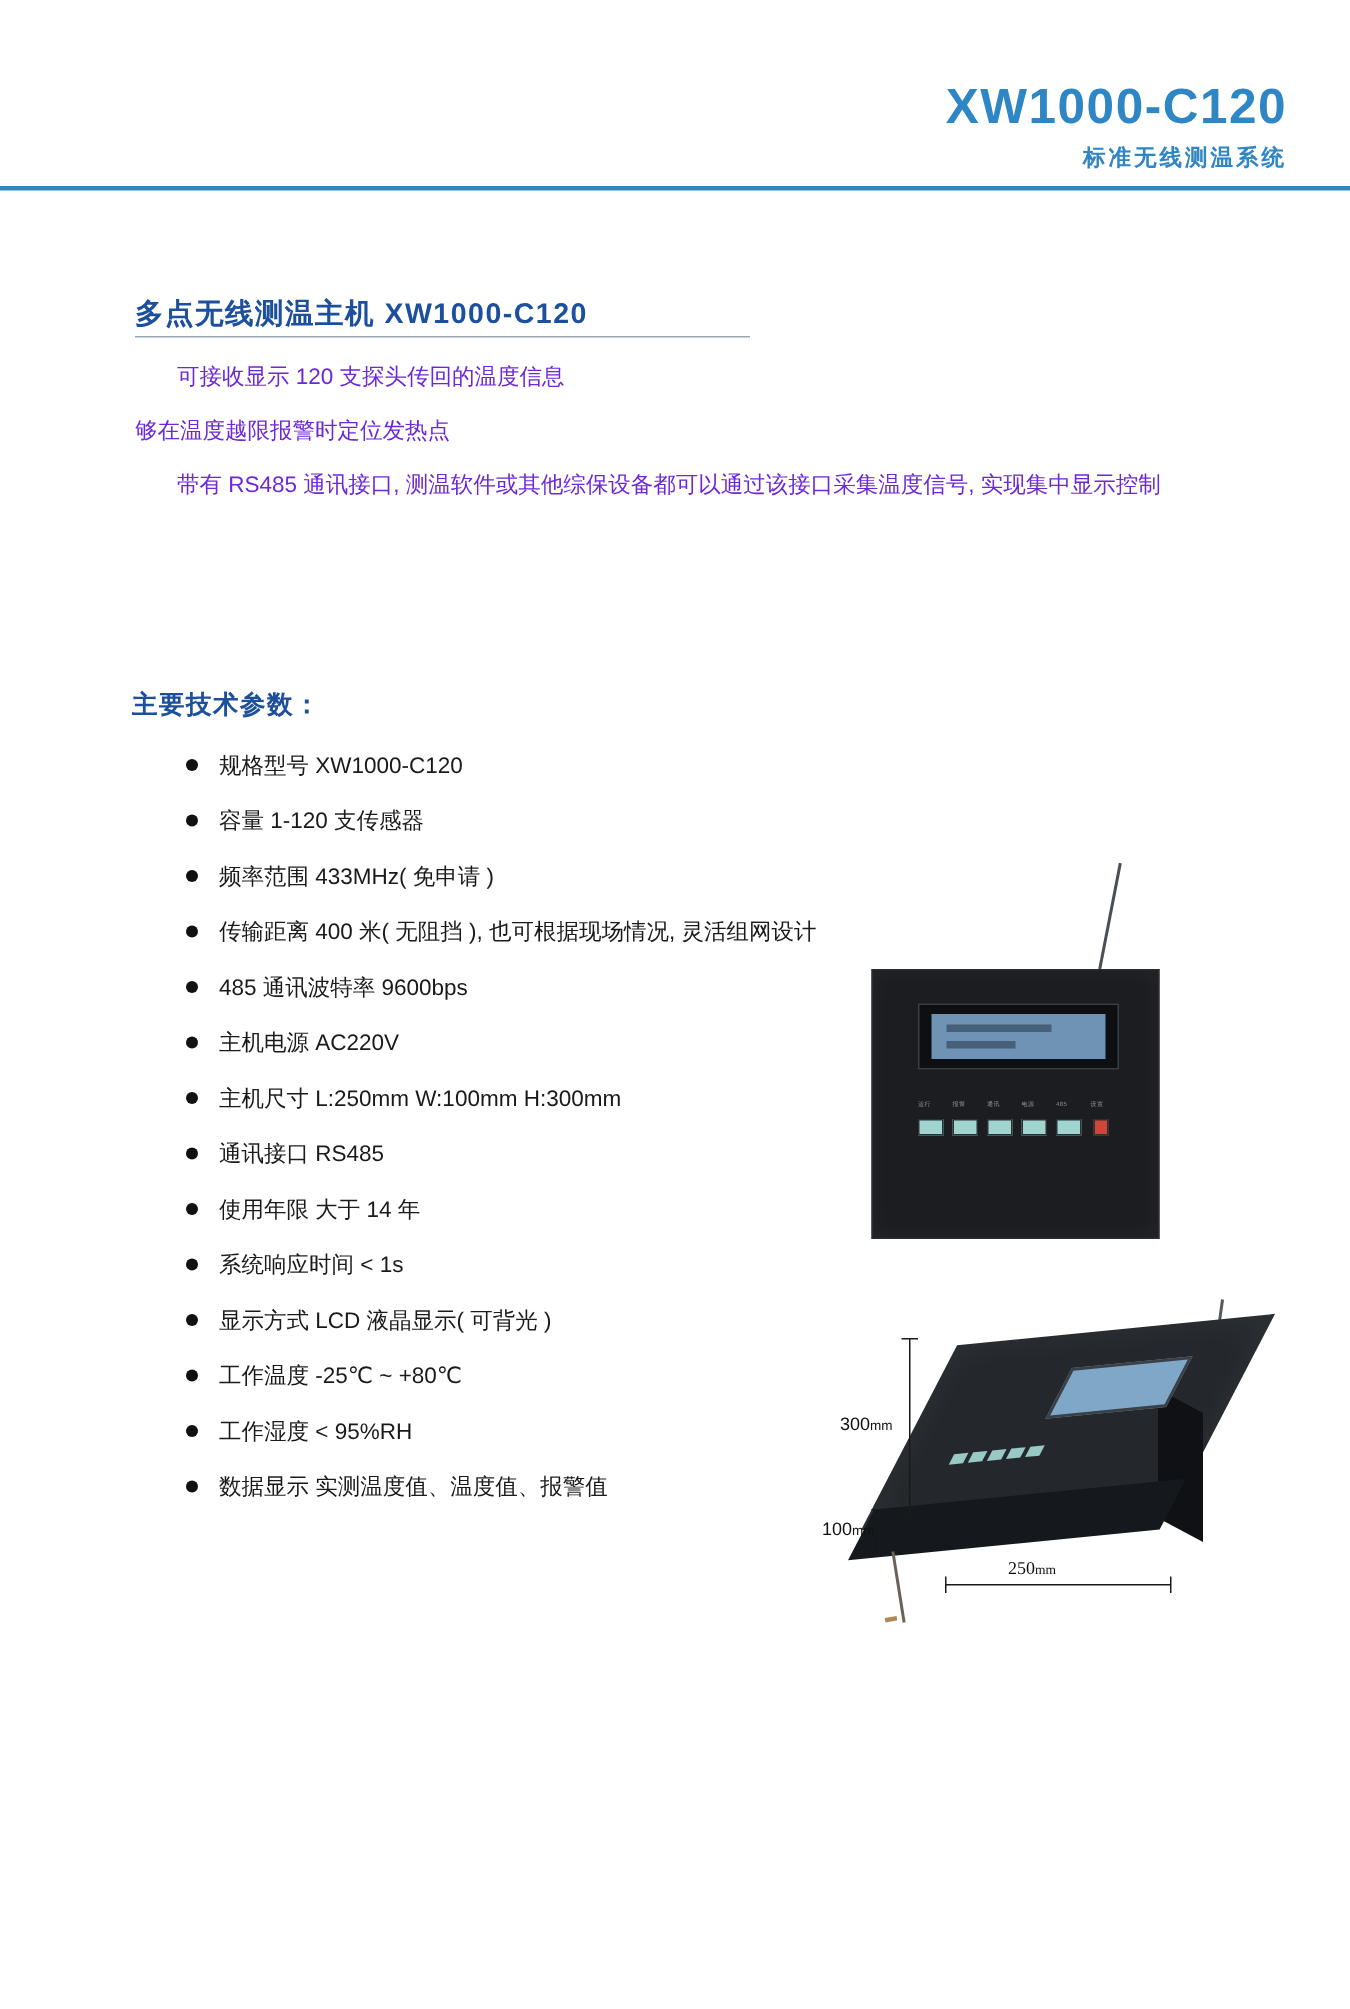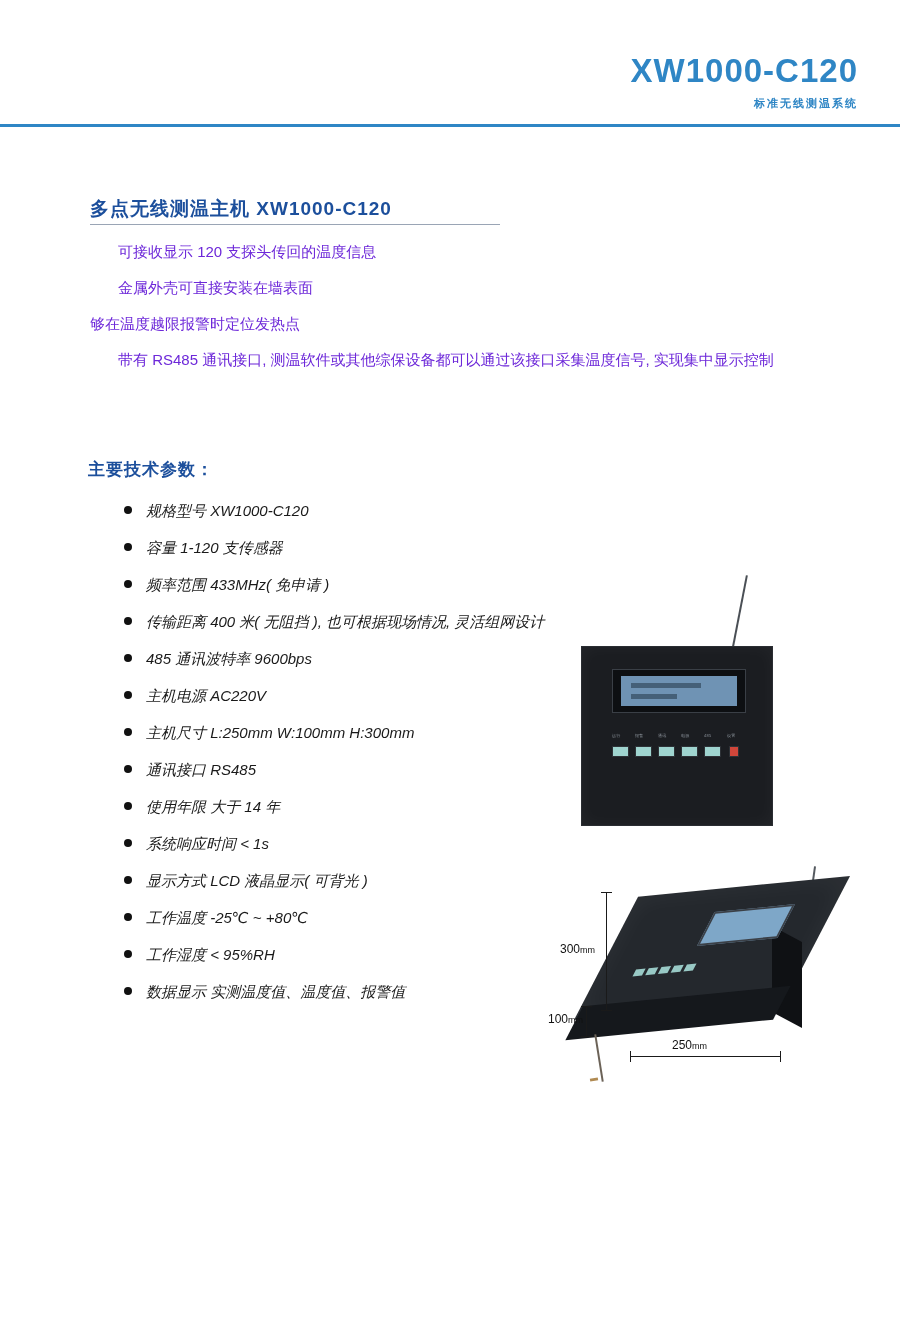--- a/index.html
+++ b/index.html
@@ -31,21 +31,21 @@
     font-size: 33px;
     letter-spacing: 1px;
     color: #2f86c5;
     font-weight: bold;
     white-space: nowrap;
   }
   .header-sub {
     position: absolute;
     right: 42px;
     top: 96px;
-    font-size: 11px;
+    font-size: 15px;
     letter-spacing: 2px;
     color: #2f86c5;
     font-weight: bold;
     white-space: nowrap;
   }
   .header-rule {
     position: absolute;
     left: 0;
     top: 124px;
     width: 900px;
@@ -113,21 +113,20 @@
     margin: 0;
     padding: 0;
   }
   .spec-list li {
     position: relative;
     padding-left: 22px;
     font-size: 15px;
     line-height: 37px;
     color: #1a1a1a;
     white-space: nowrap;
-    font-style: italic;
   }
   .spec-list li .dot {
     position: absolute;
     left: 0;
     top: 14px;
     width: 8px;
     height: 8px;
     border-radius: 50%;
     background: #111;
   }
@@ -329,37 +328,36 @@
   .lbl-300 { left: 0px; top: 86px; }
 
   .dl-100 { left: 26px; top: 150px; width: 1px; height: 30px; }
   .dl-100-t { left: 21px; top: 150px; width: 11px; height: 1px; }
   .dl-100-b { left: 21px; top: 180px; width: 11px; height: 1px; }
   .lbl-100 { left: -40px; top: 156px; margin-left: 28px; }
 
   .dl-250 { left: 70px; top: 200px; width: 150px; height: 1px; }
   .dl-250-l { left: 70px; top: 195px; width: 1px; height: 11px; }
   .dl-250-r { left: 220px; top: 195px; width: 1px; height: 11px; }
-  .lbl-250 { left: 112px; top: 182px; }
+  .lbl-250 { left: 112px; top: 182px; font-family: Liberation Serif, serif; }
 </style>
 </head>
 <body>
 
 <div class="header">
   <div class="header-title">XW1000-C120</div>
   <div class="header-sub">标准无线测温系统</div>
   <div class="header-rule"></div>
 </div>
 
 <div class="section-title">多点无线测温主机  XW1000-C120</div>
 <div class="section-title-rule"></div>
 
 <div class="intro">
   <p>可接收显示 120 支探头传回的温度信息</p>
-  <p>金属外壳可直接安装在墙表面</p>
   <p class="hang">够在温度越限报警时定位发热点</p>
   <p>带有 RS485 通讯接口, 测温软件或其他综保设备都可以通过该接口采集温度信号, 实现集中显示控制</p>
 </div>
 
 <div class="spec-heading">主要技术参数：</div>
 
 <ul class="spec-list">
   <li><span class="dot"></span><span>规格型号 XW1000-C120</span></li>
   <li><span class="dot"></span><span>容量  1-120 支传感器</span></li>
   <li><span class="dot"></span><span>频率范围  433MHz( 免申请 )</span></li>

